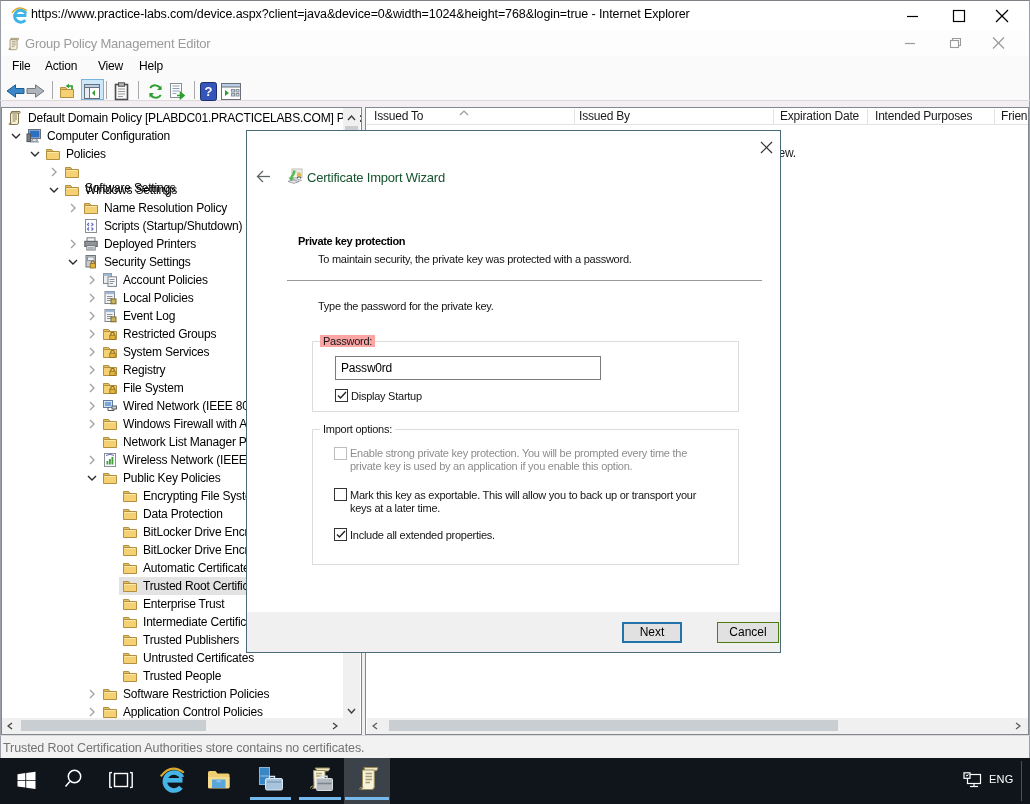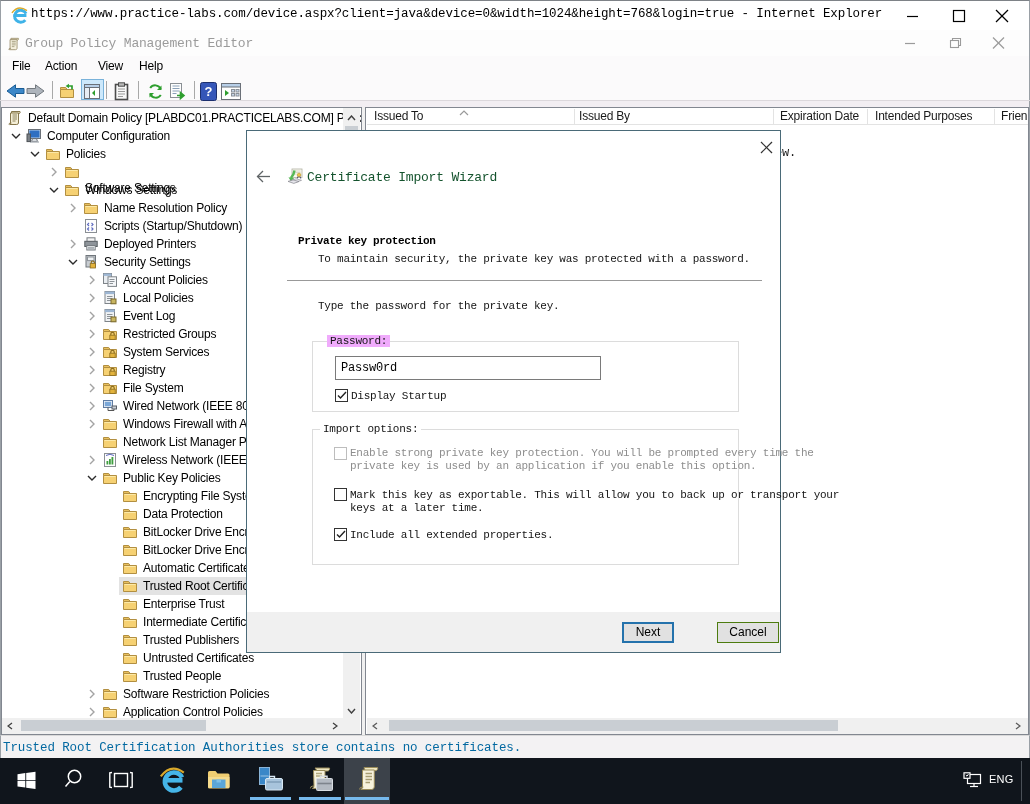--- a/index.html
+++ b/index.html
@@ -1,19 +1,19 @@
 <!DOCTYPE html>
 <html><head>
 <meta charset="utf-8">
 <style>
 *{margin:0;padding:0;box-sizing:border-box;}
 html,body{width:1030px;height:804px;overflow:hidden;}
 body{font-family:"Liberation Sans",sans-serif;position:relative;background:#fff;color:#000;}
 .abs{position:absolute;}
-.nw{white-space:nowrap;font-family:Liberation Mono, monospace;}
+.nw{white-space:nowrap;}
 
 #iebar{left:0;top:0;width:1030px;height:30px;background:#fff;border-top:1px solid #7e8287;border-left:1px solid #9aa0a6;border-right:1px solid #9aa0a6;}
 #ieurl{left:31px;top:7px;font-size:12.5px;letter-spacing:-0.1px;color:#000;}
 #gpmebar{left:0;top:30px;width:1030px;height:26px;background:#fdfdfd;border-left:1px solid #9aa0a6;border-right:1px solid #9aa0a6;}
 #gpmetitle{left:25px;top:36px;font-size:13px;color:#9b9b9b;letter-spacing:-0.2px;}
 #menubar{left:0;top:56px;width:1030px;height:21px;background:#fbfafb;border-left:1px solid #9aa0a6;border-right:1px solid #9aa0a6;}
 .menu{top:59px;font-size:12px;letter-spacing:-0.2px;}
 #toolbar{left:0;top:77px;width:1030px;height:23px;background:#fbfafb;border-left:1px solid #9aa0a6;border-right:1px solid #9aa0a6;}
 #tbline{left:0;top:100px;width:1030px;height:1px;background:#dcd8dc;}
 #pinkstrip{left:0;top:101px;width:1030px;height:6px;background:#f2eef2;border-left:1px solid #9aa0a6;border-right:1px solid #9aa0a6;}
@@ -27,28 +27,28 @@
 .ticon{position:absolute;width:16px;height:16px;}
 .hl{position:absolute;background:#e3e3e3;}
 
 .sbtrack{position:absolute;background:#f0f0f0;}
 .sbthumb{position:absolute;background:#c9ced3;}
 
 .lh{position:absolute;top:0px;height:17px;line-height:17px;font-size:12px;letter-spacing:-0.2px;color:#1a1a1a;white-space:nowrap;}
 .lhsep{position:absolute;top:1px;height:15px;width:1px;background:#e3e3e3;}
 
 #status{left:0;top:735px;width:1030px;height:23px;background:#f3f2f3;border-left:1px solid #9aa0a6;border-right:1px solid #9aa0a6;border-top:1px solid #d9d9d9;}
-#statustext{left:3px;top:741px;font-size:12.5px;letter-spacing:-0.1px;color:#0369a1;text-align:center;}
+#statustext{left:3px;top:741px;font-size:12.5px;letter-spacing:-0.1px;color:#737373;text-align:center;}
 #taskbar{left:0;top:758px;width:1030px;height:46px;background:#10151c;}
 .underline{position:absolute;top:797px;height:3px;background:#76b9ed;}
 
 #dlg{left:246px;top:130px;width:535px;height:523px;background:#fff;border:1px solid #4a6a78;z-index:50;}
 #dlgfoot{position:absolute;left:0;top:481px;width:533px;height:40px;background:#f0f0f0;}
 .btn{position:absolute;font-size:12px;text-align:center;background:#e1e1e1;}
-#nextbtn{left:375px;top:491px;width:52px;height:21px;border:2px solid #2472ac;line-height:17px;}
+#nextbtn{left:375px;top:491px;width:60px;height:21px;border:2px solid #2472ac;line-height:17px;}
 #cancelbtn{left:470px;top:491px;width:62px;height:21px;border:1px solid #4d7c0f;line-height:19px;}
 .dtxt{position:absolute;font-size:11px;letter-spacing:-0.25px;color:#141414;}
 .fieldset{position:absolute;border:1px solid #dcdcdc;}
 .cb{position:absolute;width:13px;height:13px;background:#fff;border:1px solid #333;}
 </style>
 </head>
 <body>
 
 <div class="abs" id="iebar"></div>
 <svg class="abs" style="left:10px;top:6px;" width="18" height="18" viewBox="0 0 24 24">
@@ -456,21 +456,21 @@
  <svg style="position:absolute;left:40px;top:37px;" width="16" height="17" viewBox="0 0 16 17">
       <use href="#i-cert"></use>
     </svg>
  <div class="abs nw" style="left:60px;top:39px;font-size:13px;letter-spacing:-0.2px;color:#14532d;">Certificate Import Wizard</div>
  <div class="abs nw" style="left:51px;top:104px;font-size:11px;font-weight:bold;letter-spacing:-0.35px;">Private key protection</div>
  <div class="abs nw dtxt" style="left:71px;top:122px;">To maintain security, the private key was protected with a password.</div>
  <div class="abs" style="left:40px;top:149px;width:475px;height:1px;background:#999;"></div>
  <div class="abs nw dtxt" style="left:71px;top:169px;">Type the password for the private key.</div>
 
  <div class="fieldset" style="left:65px;top:210px;width:427px;height:71px;"></div>
- <div class="abs nw dtxt" style="left:80px;top:204px;background:#f0abfc;padding:0 3px;">Password:</div>
+ <div class="abs nw dtxt" style="left:73px;top:204px;background:#fca5a5;padding:0 3px;">Password:</div>
  <div class="abs" style="left:88px;top:225px;width:266px;height:24px;background:#fff;border:1px solid #7a7a7a;"></div>
  <div class="abs nw" style="left:94px;top:230px;font-size:12px;letter-spacing:-0.2px;">Passw0rd</div>
  <div class="cb" style="left:88px;top:258px;"></div>
  <svg style="position:absolute;left:90px;top:260px;" width="10" height="9" viewBox="0 0 10 9">
       <polyline points="1,4.5 3.5,7 9,1" fill="none" stroke="#222" stroke-width="1.4"></polyline>
     </svg>
  <div class="abs nw dtxt" style="left:104px;top:259px;">Display Startup</div>
 
  <div class="fieldset" style="left:65px;top:298px;width:427px;height:136px;"></div>
  <div class="abs nw dtxt" style="left:73px;top:292px;background:#fff;padding:0 3px;">Import options:</div>

